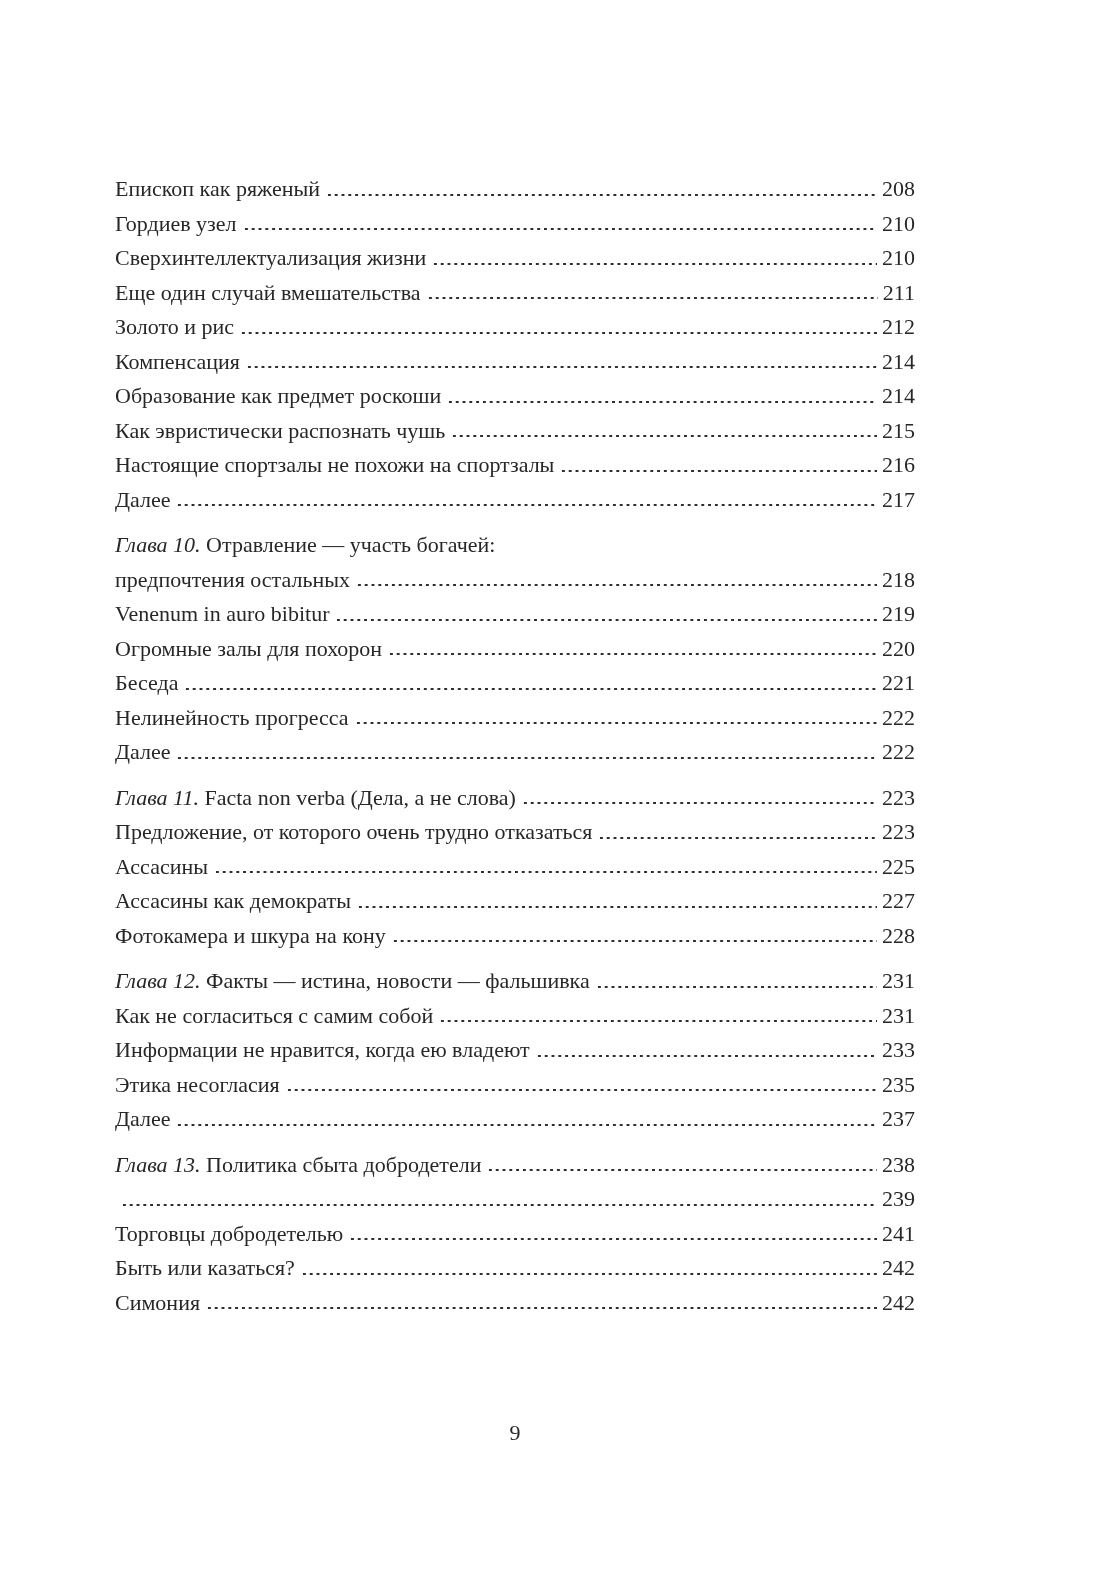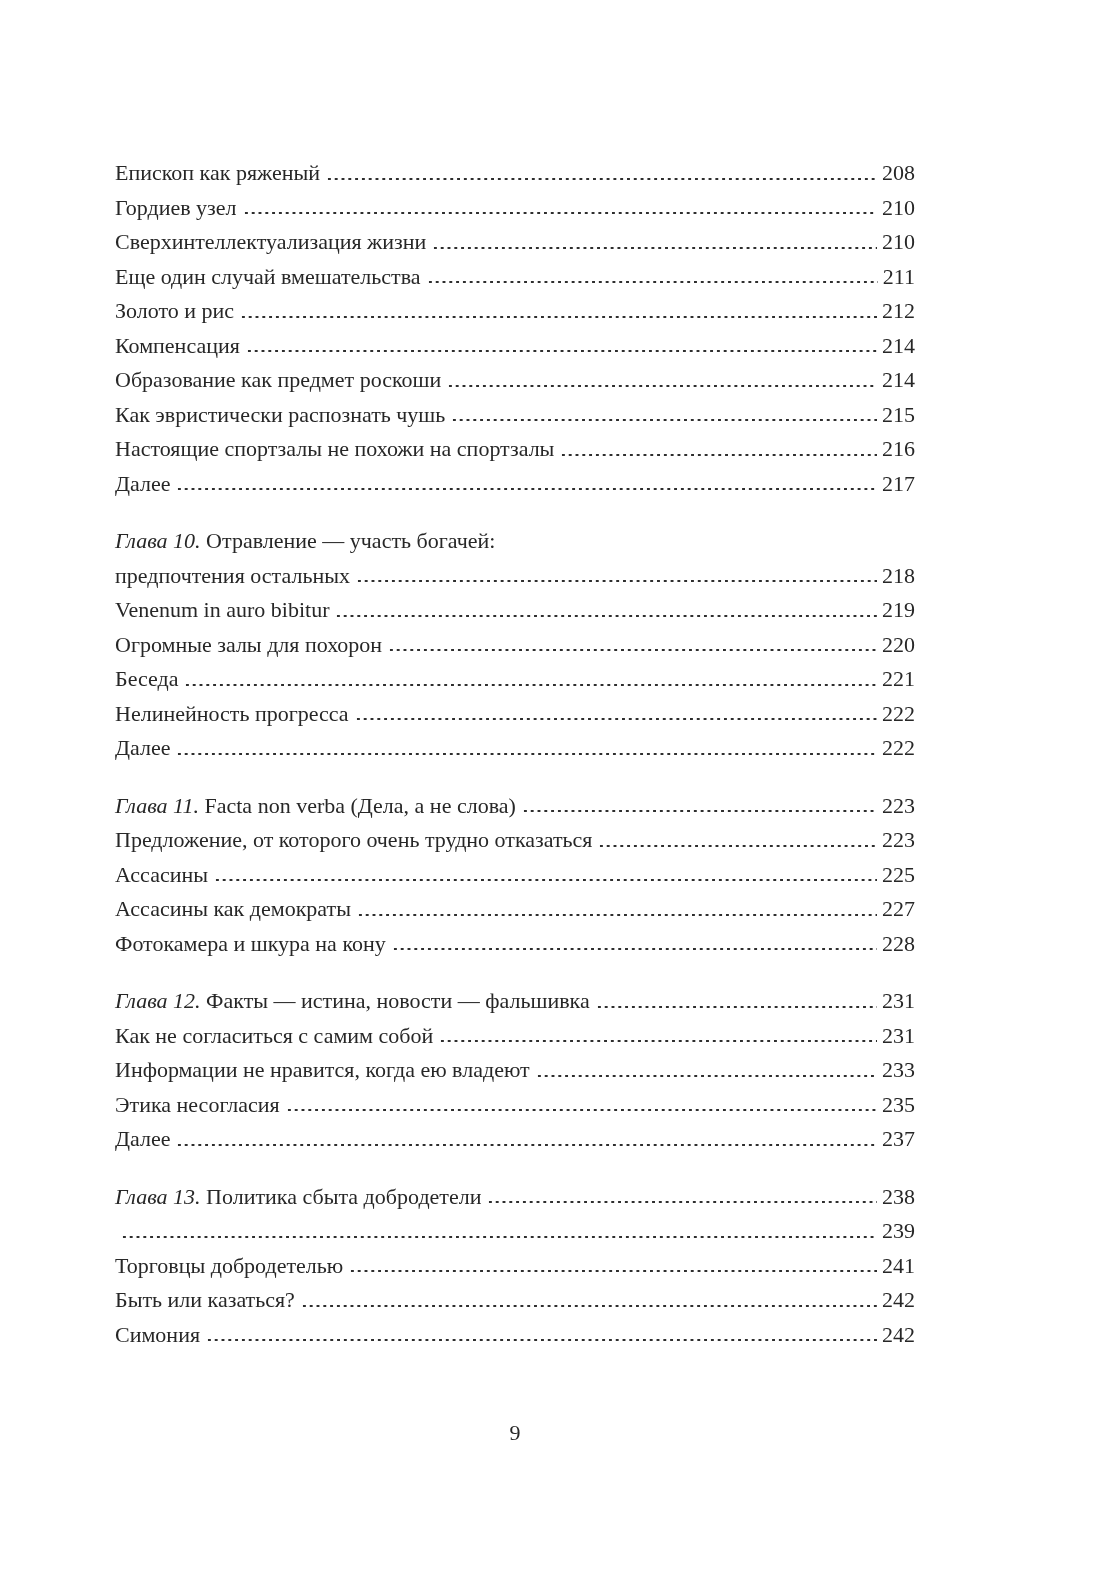--- a/index.html
+++ b/index.html
@@ -9,25 +9,25 @@
     height: 1586px;
     background: #ffffff;
     font-family: "Liberation Serif", "DejaVu Serif", serif;
     color: #272727;
     position: relative;
     overflow: hidden;
   }
   .toc {
     position: absolute;
     left: 115px;
-    top: 156px;
+    top: 172px;
     width: 800px;
     font-size: 22px;
   }
-  .group + .group { margin-top: 23px; }
+  .group + .group { margin-top: 11px; }
   .entry {
     display: flex;
     line-height: 34.5px;
   }
   .prefix { font-style: italic; white-space: nowrap; }
   .label { white-space: nowrap; }
   .label.italic { }
   .sep { white-space: pre; }
   .dots {
     flex: 1 1 auto;

